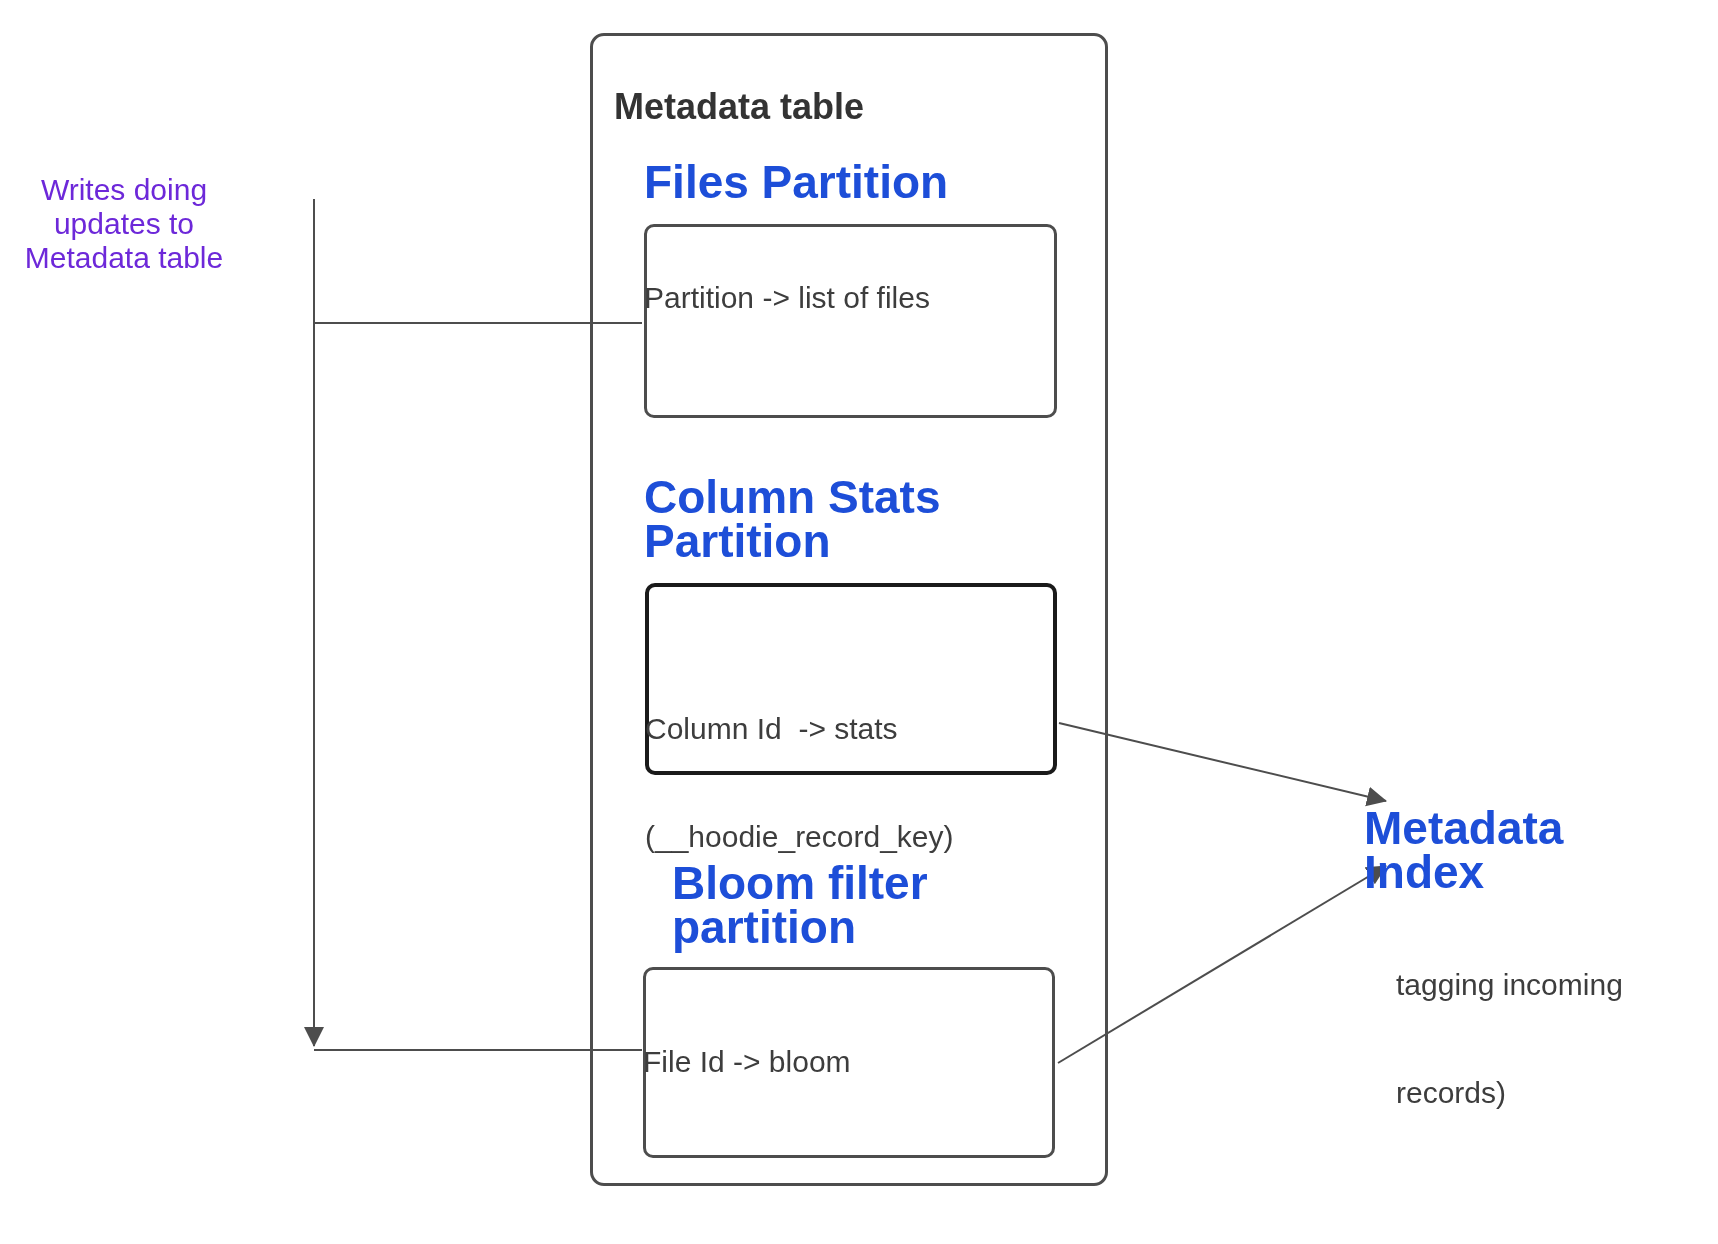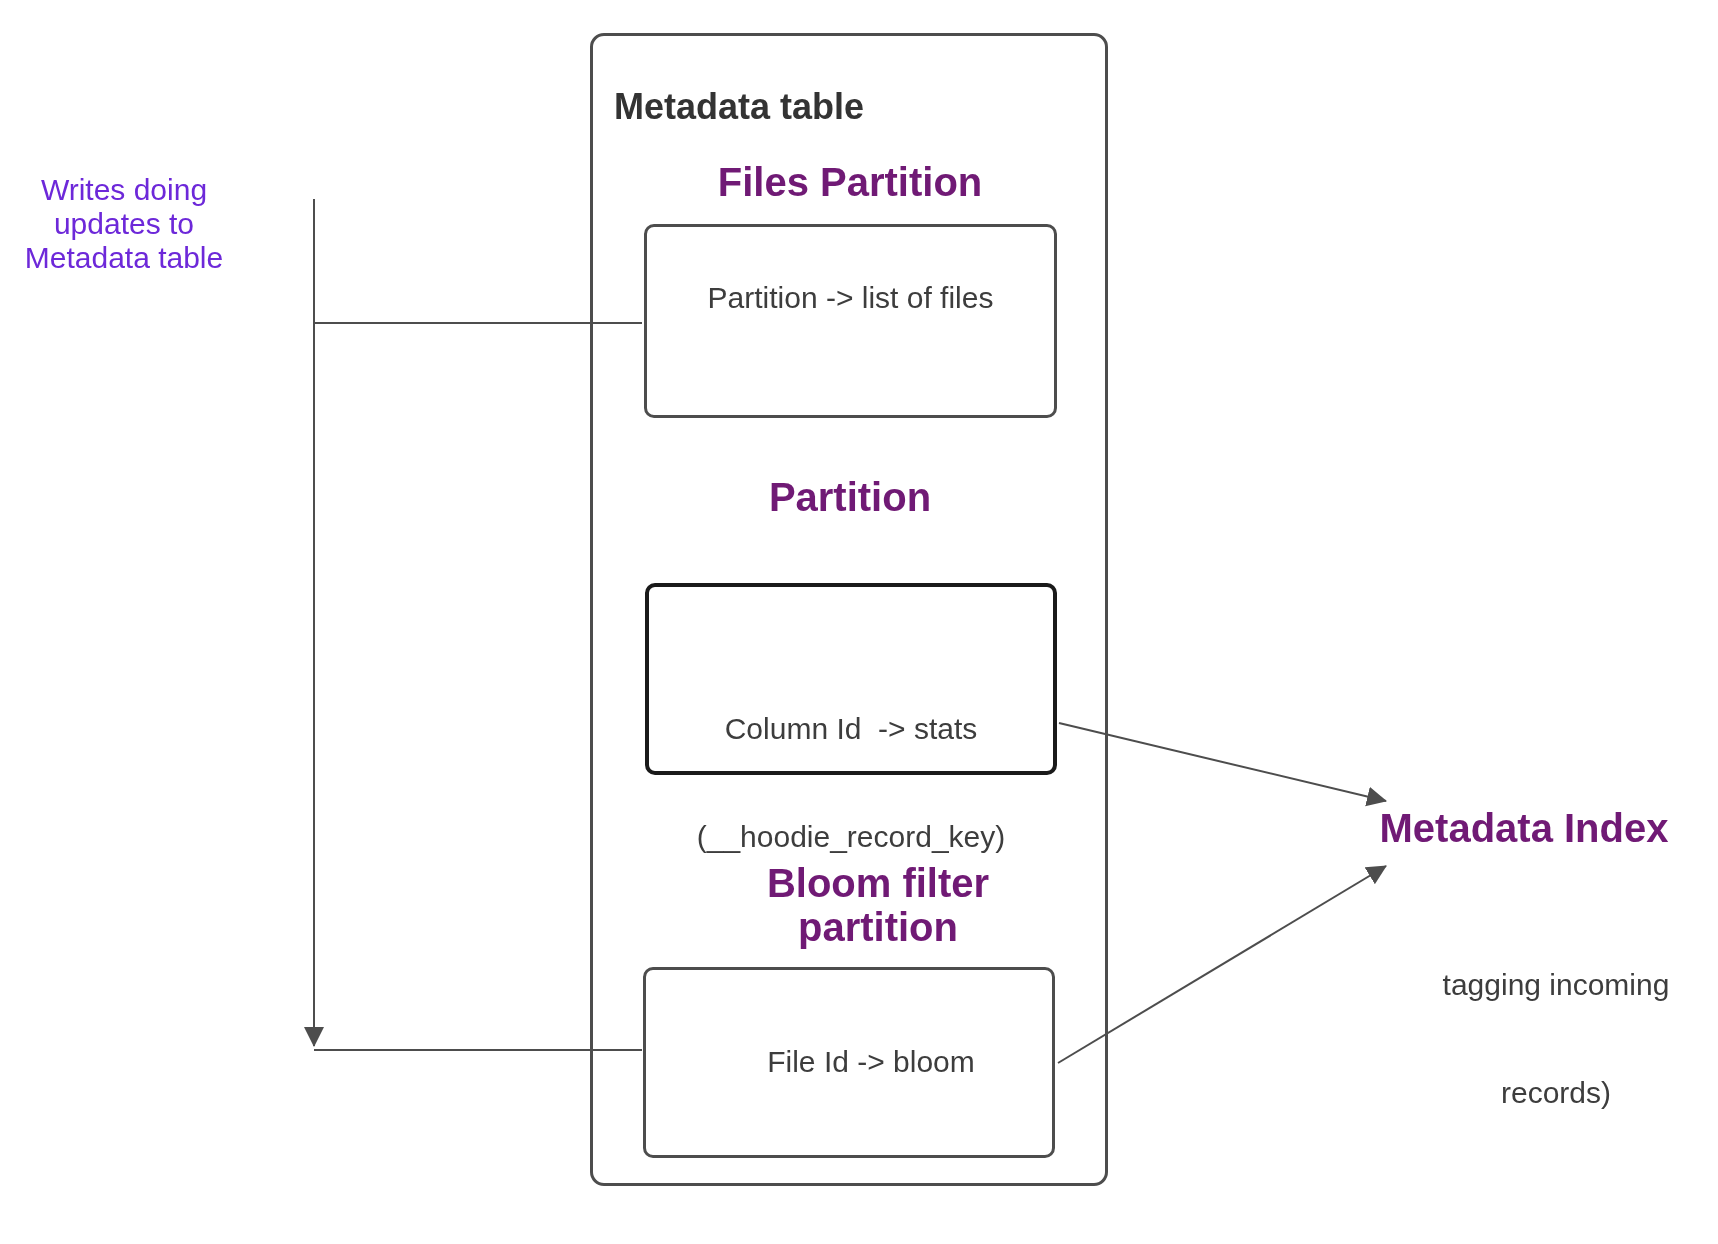--- a/index.html
+++ b/index.html
@@ -41,40 +41,38 @@
     background: #ffffff;
     box-sizing: border-box;
   }
   .inner-box.emphasis {
     border: 4px solid #1a1a1a;
   }
 
   .heading {
     position: absolute;
     font-weight: bold;
-    font-size: 40px;
+    font-size: 46px;
     line-height: 44px;
-    color: #701a75;
-    text-align: center;
+    color: #1d4ed8;
   }
   .title-left {
     position: absolute;
     font-weight: bold;
     font-size: 36px;
     line-height: 44px;
     color: #333333;
     text-align: left;
     white-space: nowrap;
   }
   .body-text {
     position: absolute;
     font-size: 30px;
     line-height: 36px;
     color: #3d3d3d;
-    text-align: center;
     white-space: pre-wrap;
   }
   .label-text {
     position: absolute;
     font-size: 30px;
     line-height: 34px;
     color: #6d28d9;
     text-align: center;
   }
   .line { display: block; }
@@ -106,20 +104,21 @@
   <div class="outer-box"></div>
 
   <div class="title-left" style="left:614px; top:85px;">Metadata table</div>
 
   <div class="heading" style="left:644px; top:160px; width:412px;">Files Partition</div>
 
   <div class="inner-box" style="left:644px; top:224px; width:413px; height:194px;"></div>
   <div class="body-text" style="left:644px; top:280px; width:413px;">Partition -&gt; list of files</div>
 
   <div class="heading" style="left:644px; top:475px; width:412px;">
+    <span class="line">Column Stats</span>
     <span class="line">Partition</span>
   </div>
 
   <div class="inner-box emphasis" style="left:645px; top:583px; width:412px; height:192px;"></div>
   <div class="body-text" style="left:645px; top:639px; width:412px;">
     <span class="line">Column Id  -&gt; stats</span>
     <span class="line">(__hoodie_record_key)</span>
   </div>
 
   <div class="heading" style="left:672px; top:861px; width:412px;">

